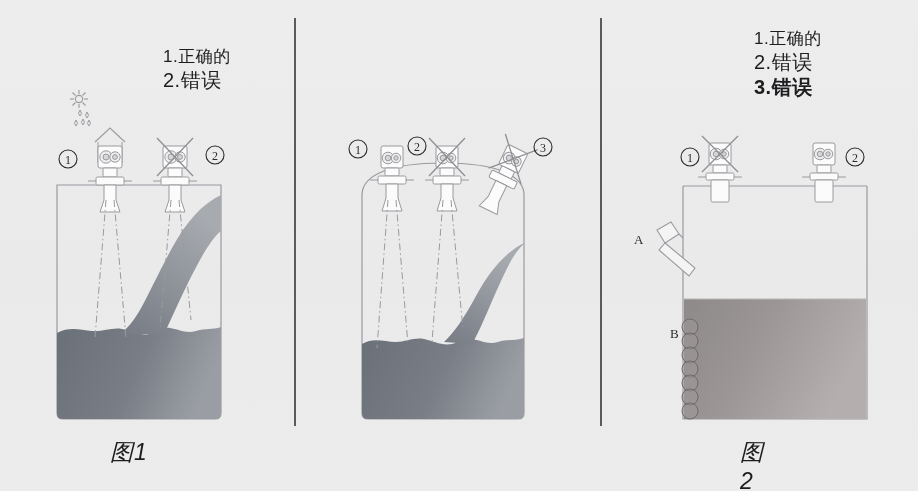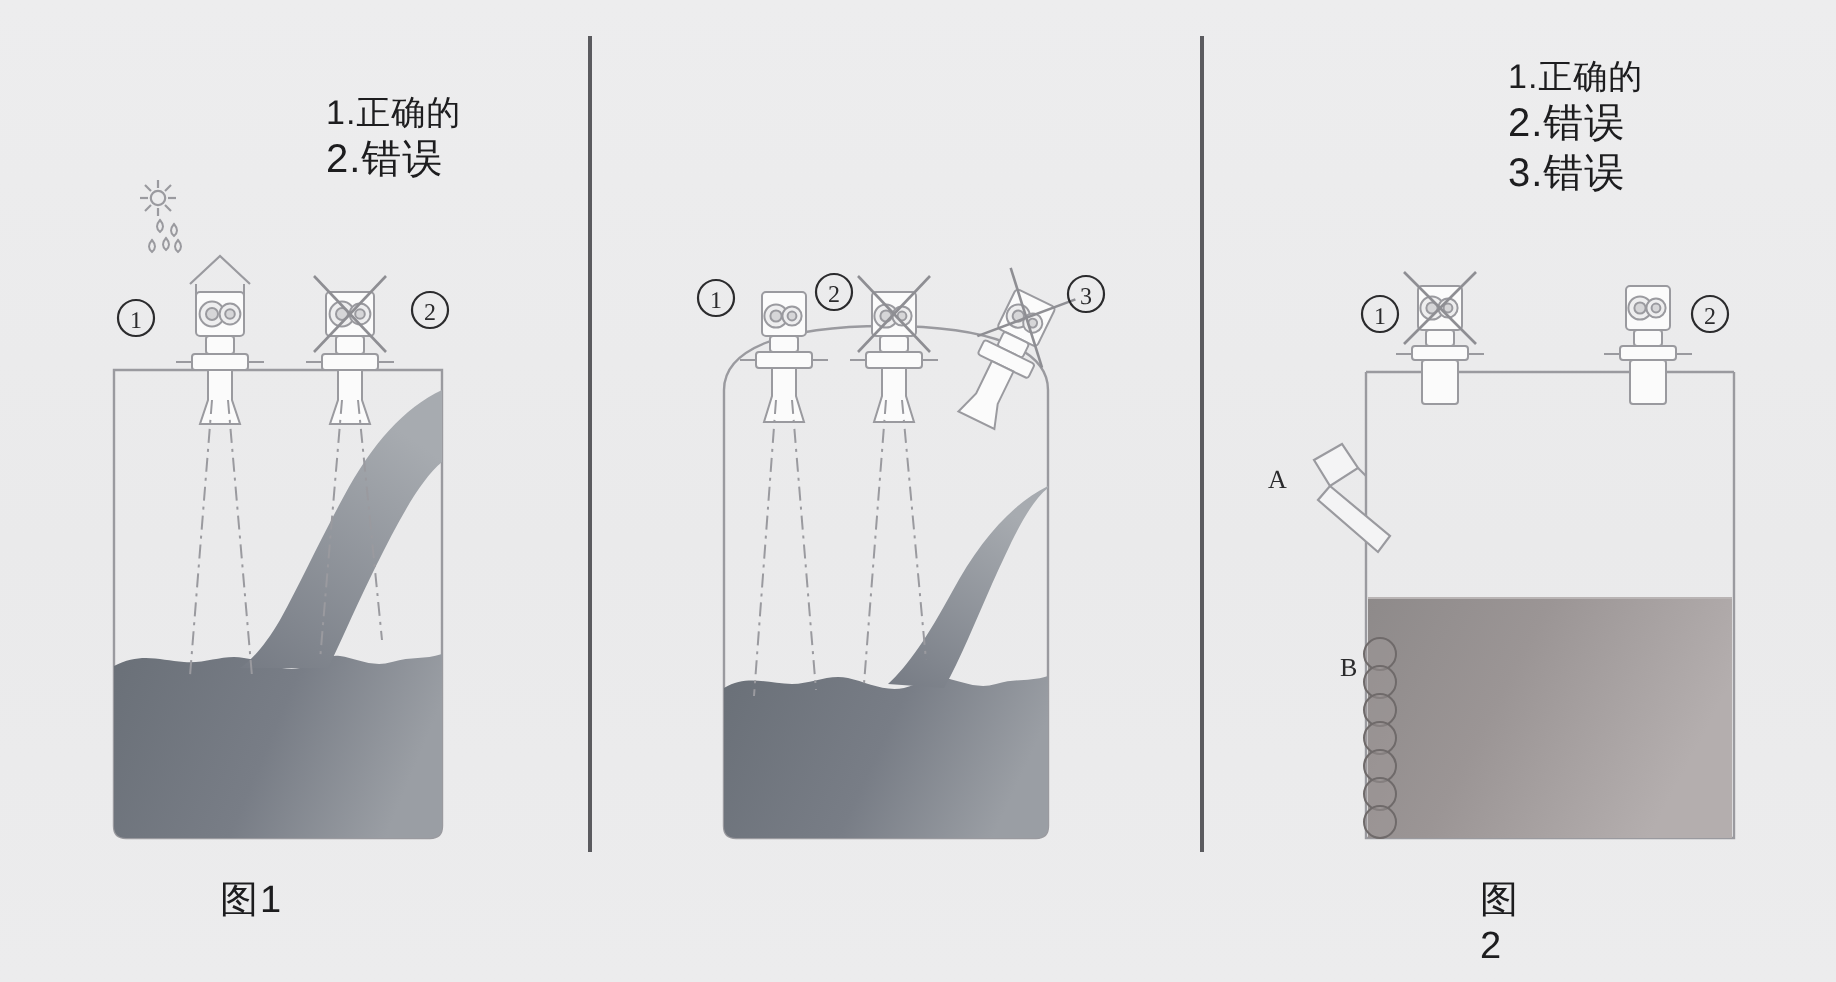--- a/index.html
+++ b/index.html
@@ -42,30 +42,31 @@
 
   .legend {
     position: absolute;
     text-align: left;
     color: #1d1d1f;
     line-height: 1.28;
     white-space: nowrap;
   }
   .legend .l1 { font-size: 17px; letter-spacing: .5px; }
   .legend .l2 { font-size: 20px; letter-spacing: .5px; }
-  .legend .l3 { font-size: 20px; letter-spacing: .5px; }
+  .legend .l3 { font-size: 20px; letter-spacing: .5px; font-weight: bold; }
 
   #legend-1 { left: 163px; top: 46px; }
   #legend-2 { left: 458px; top: 28px; }
 
   .caption {
     position: absolute;
-    font-size: 19px;
+    font-size: 23px;
     color: #1d1d1f;
     letter-spacing: 1px;
+    font-style: italic;
   }
   #caption-1 { left: 110px; top: 437px; }
   #caption-2 { left: 444px; top: 437px; }
 
   .fig-svg { position: absolute; left: 0; top: 0; }
 
   .marker-label {
     position: absolute;
     font-size: 13px;
     color: #2a2a2c;

